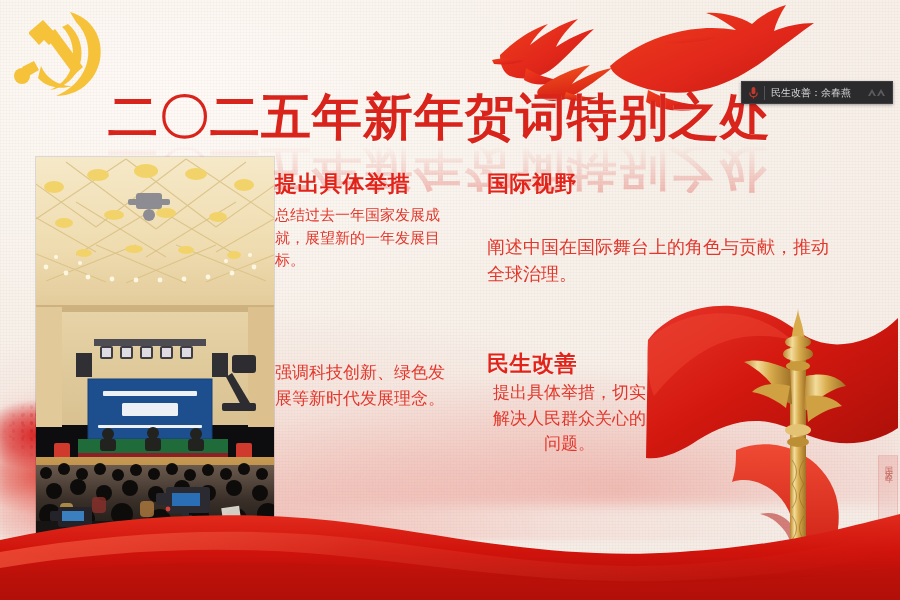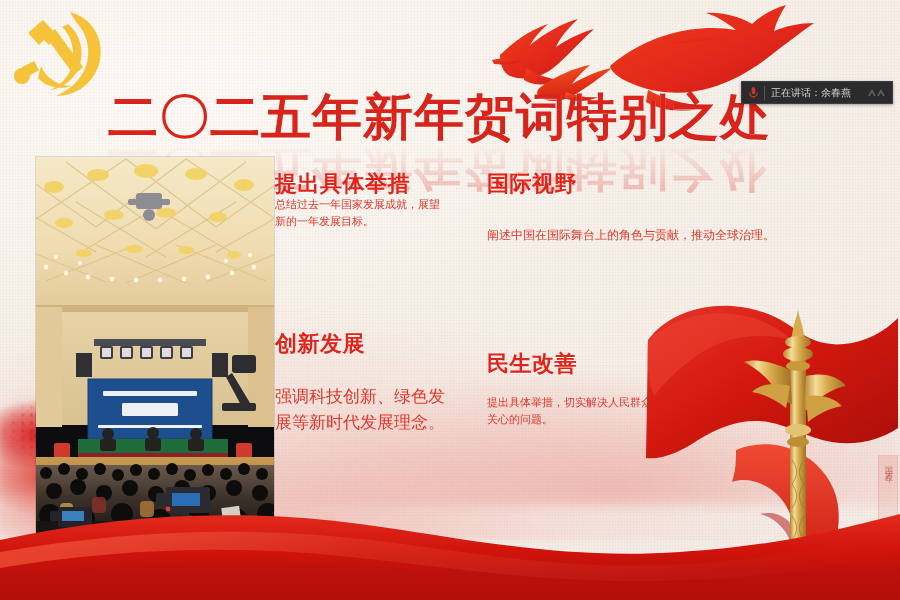--- a/index.html
+++ b/index.html
@@ -93,33 +93,33 @@
   .block{position:absolute;}
   .b-head{
     font-weight:700;color:#e2231a;line-height:1.1;
     letter-spacing:.5px;
     text-shadow:0 1px 0 rgba(255,255,255,.5);
   }
   .b-body{color:#e2372c;line-height:1.5;}
 
   .blk1{left:275px;top:172px;width:170px;}
   .blk1 .b-head{font-size:22px;}
-  .blk1 .b-body{font-size:11px;margin-top:0;}
+  .blk1 .b-body{font-size:15px;margin-top:8px;}
 
   .blk2{left:487px;top:172px;width:350px;}
   .blk2 .b-head{font-size:22px;}
-  .blk2 .b-body{font-size:12px;margin-top:30px;}
+  .blk2 .b-body{font-size:18px;margin-top:38px;}
 
   .blk3{left:275px;top:332px;width:170px;}
   .blk3 .b-head{font-size:22px;}
   .blk3 .b-body{font-size:17px;margin-top:28px;}
 
   .blk4{left:487px;top:352px;width:165px;}
   .blk4 .b-head{font-size:22px;}
-  .blk4 .b-body{font-size:11px;margin-top:18px;}
+  .blk4 .b-body{font-size:17px;margin-top:4px;text-align:center;}
 
   
   .flag{position:absolute;right:0px;top:300px;width:260px;height:300px;}
   .flag svg{display:block;}
 
   
   .seal-strip{
     position:absolute;right:2px;top:455px;width:18px;height:105px;
     display:flex;flex-direction:column;align-items:center;gap:3px;
     padding-top:4px;
@@ -416,21 +416,20 @@
     <div class="b-head">提出具体举措</div>
     <div class="b-body">总结过去一年国家发展成就，展望新的一年发展目标。</div>
   </div>
 
   <div class="block blk2">
     <div class="b-head">国际视野</div>
     <div class="b-body">阐述中国在国际舞台上的角色与贡献，推动全球治理。</div>
   </div>
 
   <div class="block blk3">
-    <div class="b-head">创新发展</div>
     <div class="b-body">强调科技创新、绿色发展等新时代发展理念。</div>
   </div>
 
   <div class="block blk4">
     <div class="b-head">民生改善</div>
     <div class="b-body">提出具体举措，切实解决人民群众关心的问题。</div>
   </div>
 
   <div class="flag">
     <svg viewBox="0 0 260 300" width="260" height="300" aria-hidden="true">
@@ -529,21 +528,21 @@
 
   <div class="speaker-bar">
     <span class="sp-mic">
       <svg viewBox="0 0 15 15" width="15" height="15" aria-hidden="true">
         <rect x="5.6" y="2" width="3.8" height="7.2" rx="1.9" fill="#c0392b"></rect>
         <path d="M3.8 7.4 C3.8 10.2 5.4 11.6 7.5 11.6 C9.6 11.6 11.2 10.2 11.2 7.4" stroke="#c0392b" stroke-width="1.2" fill="none"></path>
         <rect x="6.9" y="11.4" width="1.2" height="2.1" fill="#c0392b"></rect>
       </svg>
     </span>
     <span class="sp-div"></span>
-    <span class="sp-name">正在讲话：余春燕</span>
+    <span class="sp-name">民生改善：余春燕</span>
     <span class="sp-wave">
       <svg viewBox="0 0 22 14" width="22" height="14" aria-hidden="true">
         <path d="M2 10 L6 3 L10 10 L8 10 L6 6.6 L4 10 Z" fill="#cfcfd4"></path>
         <path d="M11 10 L15 3 L19 10 L17 10 L15 6.6 L13 10 Z" fill="#cfcfd4"></path>
       </svg>
     </span>
   </div>
 
 </div>
 

